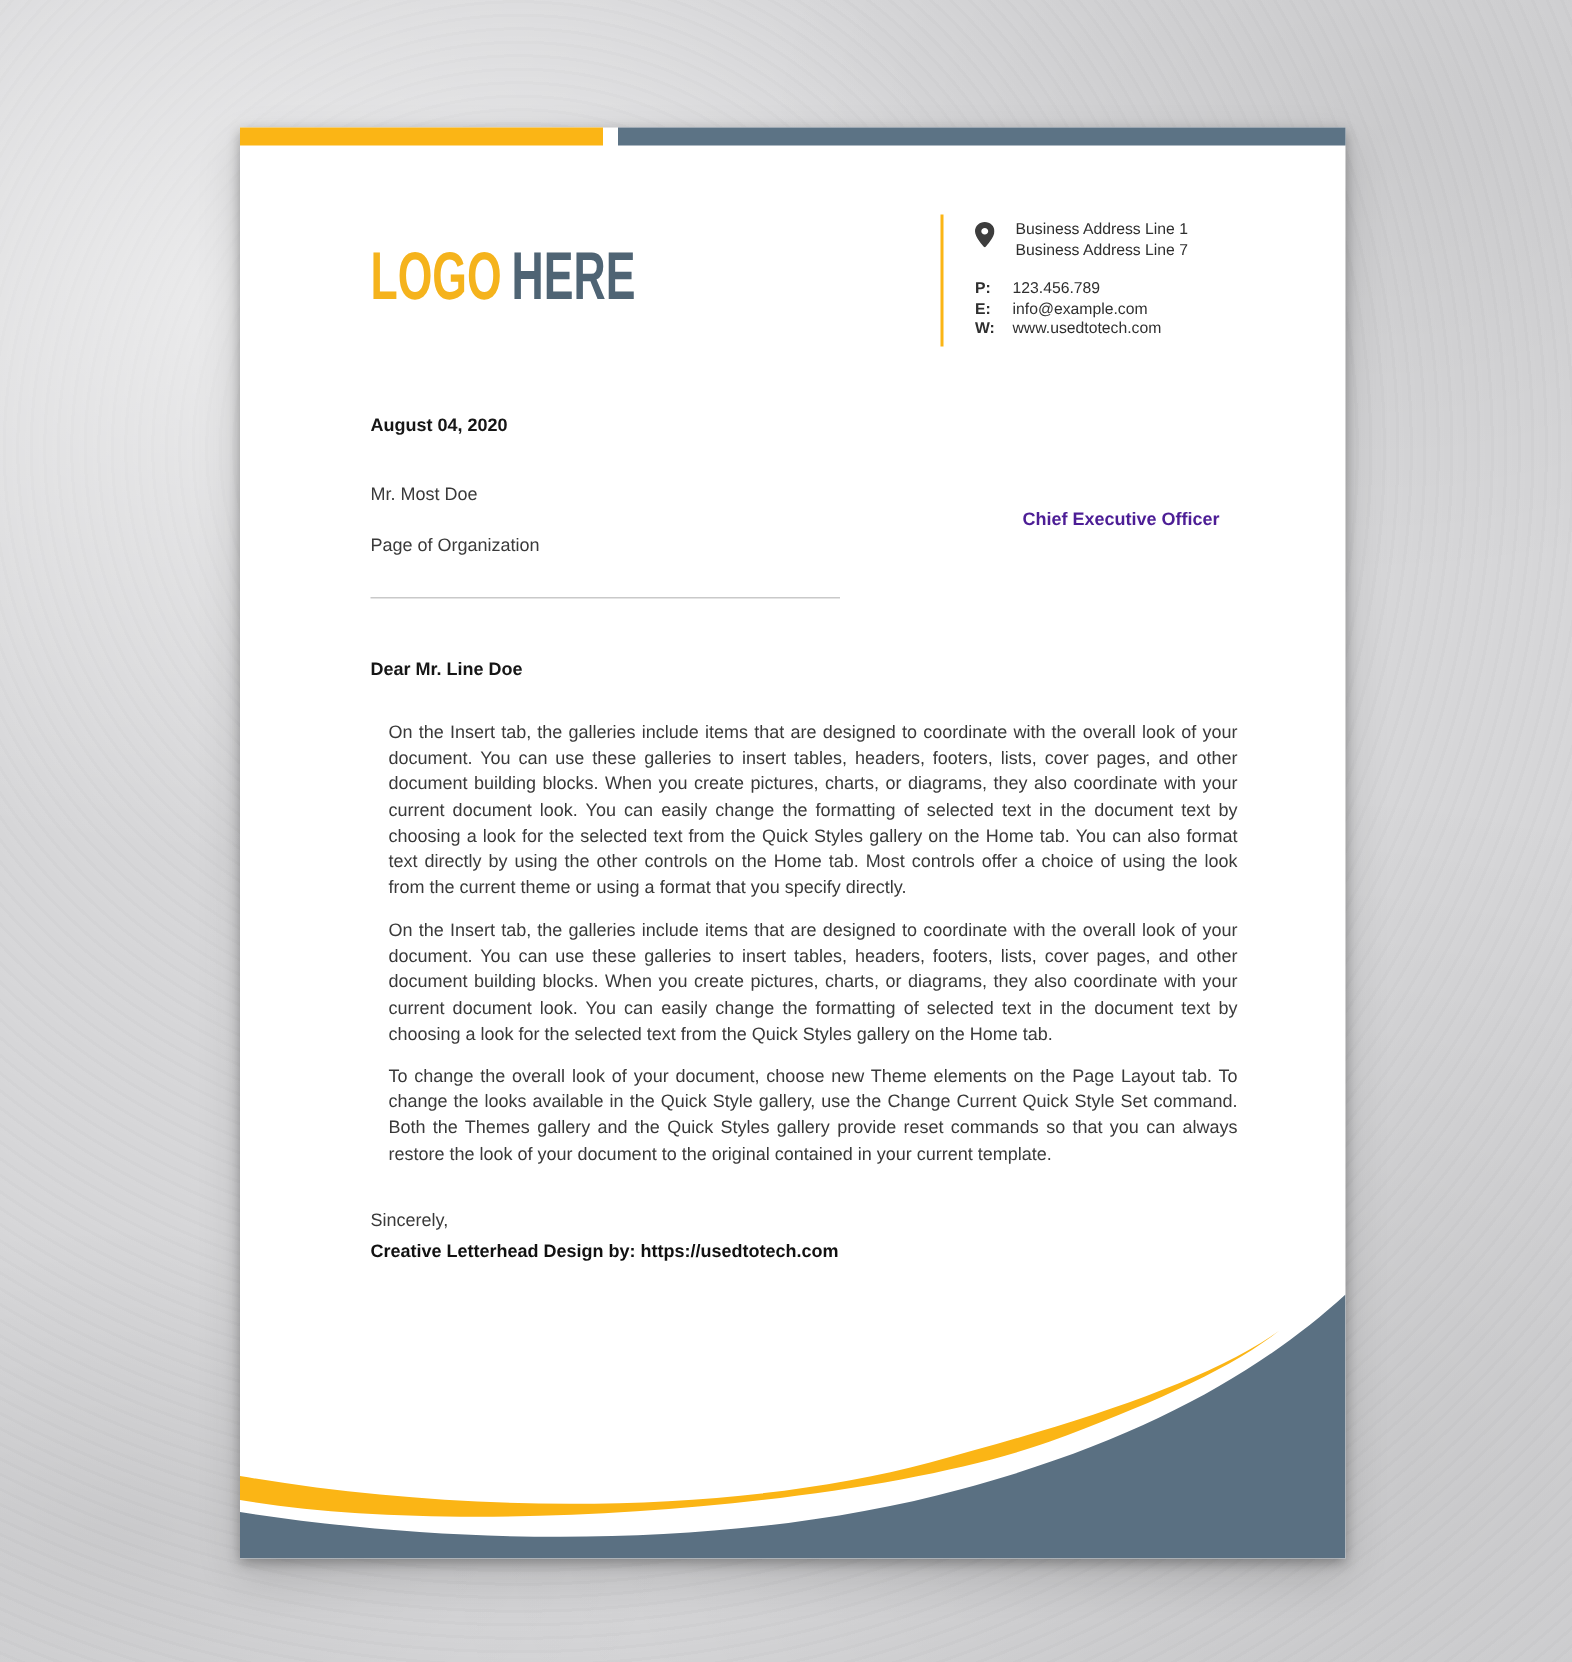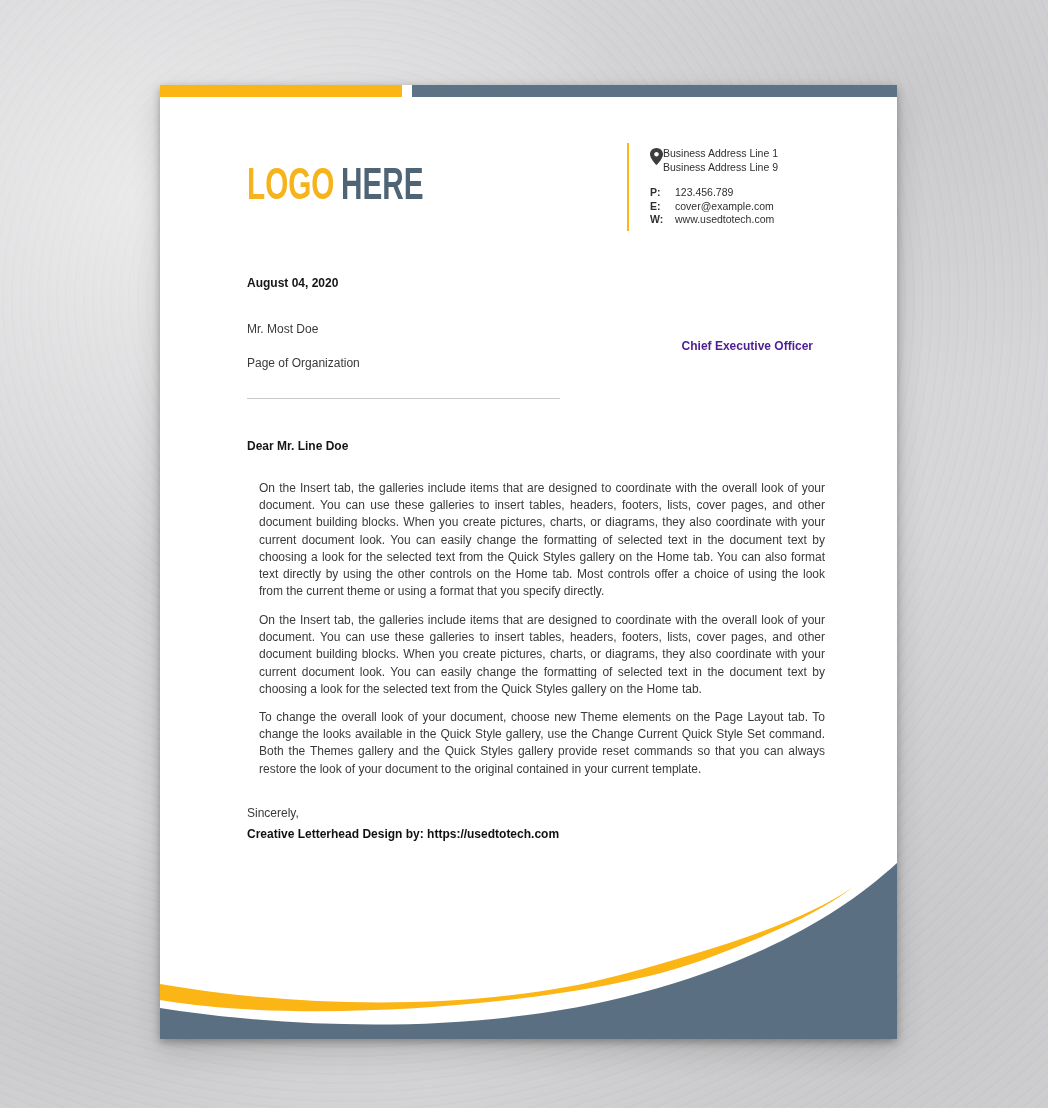--- a/index.html
+++ b/index.html
@@ -33,21 +33,21 @@
   .logo-word1{color:#F5B31C;}
   .logo-word2{color:#4F6474;margin-left:10px;}
   
   .contact{
     position:absolute;left:467px;top:58px;width:250px;min-height:88px;
     border-left:2px solid #FBB515;padding-left:21px;box-sizing:border-box;
     font-size:10.5px;line-height:13.5px;color:#2f2f2f;
   }
   .contact-address{display:flex;align-items:flex-start;margin-top:4px;}
   .pin{width:13px;height:17px;flex:0 0 13px;margin-top:1px;}
-  .contact-address-lines{}
+  .contact-address-lines{margin-left:14px;}
   .contact-rows{margin-top:12px;}
   .contact-row{display:flex;}
   .contact-label{font-weight:bold;width:25px;flex:0 0 25px;}
   
   .block{position:absolute;left:87px;width:566px;color:#3a3a3a;font-size:12px;}
   .date{top:191px;font-weight:bold;color:#161616;}
   .recipient{top:236px;line-height:17px;}
   .recipient .r-title{font-weight:bold;color:#4c1d95;text-align:right;}
   .divider{position:absolute;left:87px;top:313px;width:313px;height:1px;background:#c9c9c9;}
   .salutation{top:354px;font-weight:bold;color:#161616;}
@@ -72,31 +72,31 @@
     <span class="logo-word1">LOGO</span><span class="logo-word2">HERE</span>
   </div>
 
   <div class="contact">
     <div class="contact-address">
       <svg class="pin" viewBox="0 0 13 17">
         <path d="M6.5 0 C2.9 0 0 2.8 0 6.2 C0 10.2 5.2 15.8 6.1 16.7 C6.3 16.9 6.7 16.9 6.9 16.7 C7.8 15.8 13 10.2 13 6.2 C13 2.8 10.1 0 6.5 0 Z M6.5 8.4 C5.2 8.4 4.2 7.4 4.2 6.2 C4.2 5 5.2 4 6.5 4 C7.8 4 8.8 5 8.8 6.2 C8.8 7.4 7.8 8.4 6.5 8.4 Z" fill="#3D3D3D"></path>
       </svg>
       <div class="contact-address-lines">
         <div>Business Address Line 1</div>
-        <div>Business Address Line 9</div>
+        <div>Business Address Line 7</div>
       </div>
     </div>
     <div class="contact-rows">
       <div class="contact-row">
         <span class="contact-label">P:</span>
         <span class="contact-value">123.456.789</span>
       </div>
       <div class="contact-row">
         <span class="contact-label">E:</span>
-        <span class="contact-value">cover@example.com</span>
+        <span class="contact-value">info@example.com</span>
       </div>
       <div class="contact-row">
         <span class="contact-label">W:</span>
         <span class="contact-value">www.usedtotech.com</span>
       </div>
     </div>
   </div>
 
   <div class="block date">August 04, 2020</div>
 

